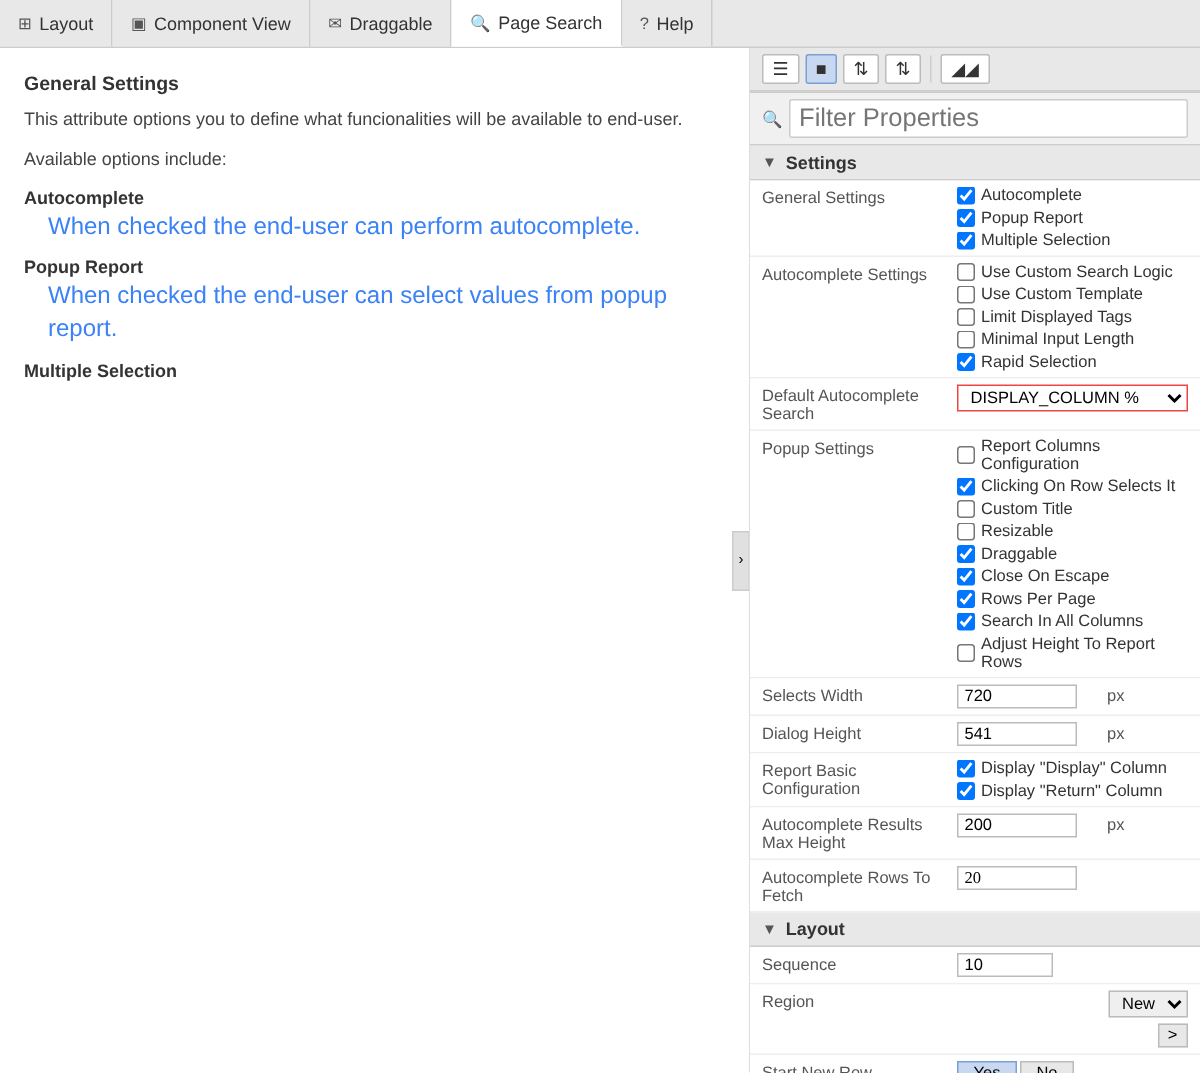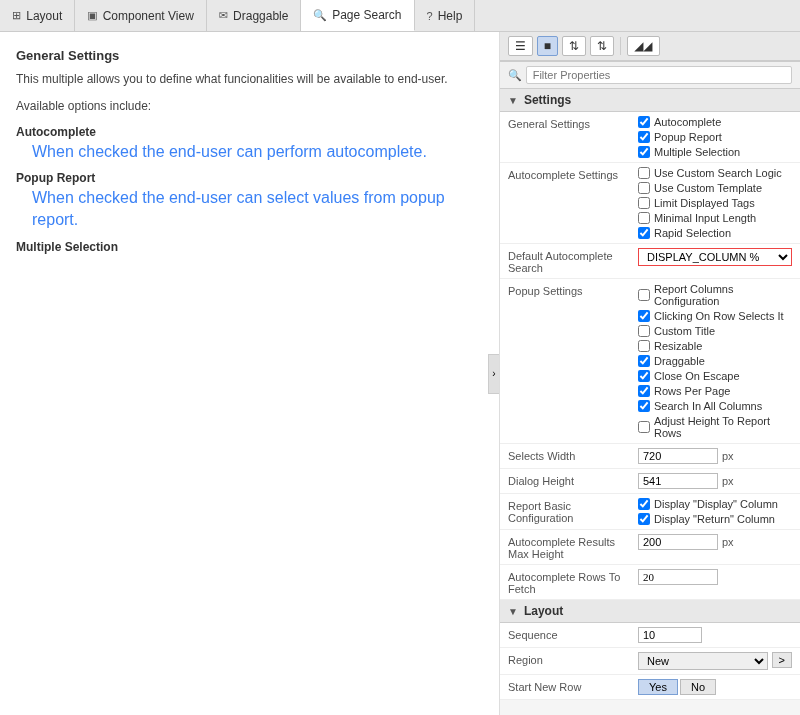--- a/index.html
+++ b/index.html
@@ -140,21 +140,21 @@
       align-items: center;
       padding: 4px 8px;
       gap: 4px;
       border-bottom: 1px solid #ccc;
       background: #f0f0f0;
     }
     .filter-bar input {
       flex: 1;
       border: 1px solid #ccc;
       padding: 2px 6px;
-      font-size: 11px;
+      font-size: 17px;
       background: #fff;
       border-radius: 2px;
     }
     .filter-icon { font-size: 11px; color: #777; }
 
     
     .right-content {
       flex: 1;
       overflow-y: auto;
       background: #f5f5f5;
@@ -227,21 +227,21 @@
       padding: 1px 4px;
       border: 1px solid #ef4444;
       background: #fff;
       cursor: pointer;
     }
 
     
     .input-px {
       display: flex;
       align-items: center;
-      gap: 4px;
+      gap: 20px;
     }
     .input-px input {
       width: 80px;
       padding: 1px 4px;
       font-size: 11px;
       border: 1px solid #bbb;
       background: #fff;
     }
     .input-px .px-label {
       font-size: 11px;
@@ -258,23 +258,24 @@
       font-size: 11px;
       border: 1px solid #bbb;
       cursor: pointer;
       background: #e8e8e8;
     }
     .yes-no button.active { background: #c8d8f0; border-color: #7a9fd4; }
 
     
     .region-row {
       display: flex;
-      align-items: flex-start;
+      align-items: flex-end;
       gap: 4px;
       width: 100%;
+      flex-direction: column;
     }
     .region-row select {
       flex: 1;
       font-size: 11px;
       padding: 1px 4px;
       border: 1px solid #bbb;
     }
     .region-btn {
       padding: 1px 6px;
       font-size: 11px;
@@ -306,21 +307,21 @@
   <div class="nav-tab">
     <span class="nav-icon">?</span>
     <span>Help</span>
   </div>
 </div>
 
 <div class="main-container">
 
   <div class="left-panel" style="position:relative;">
     <h2>General Settings</h2>
-    <p>This multiple allows you to define what funcionalities will be available to end-user.</p>
+    <p>This attribute options you to define what funcionalities will be available to end-user.</p>
     <p class="options-label">Available options include:</p>
 
     <div class="section-title">Autocomplete</div>
     <div class="section-desc">When checked the end-user can perform autocomplete.</div>
 
     <div class="section-title">Popup Report</div>
     <div class="section-desc">When checked the end-user can select values from popup report.</div>
 
     <div class="section-title">Multiple Selection</div>
 

